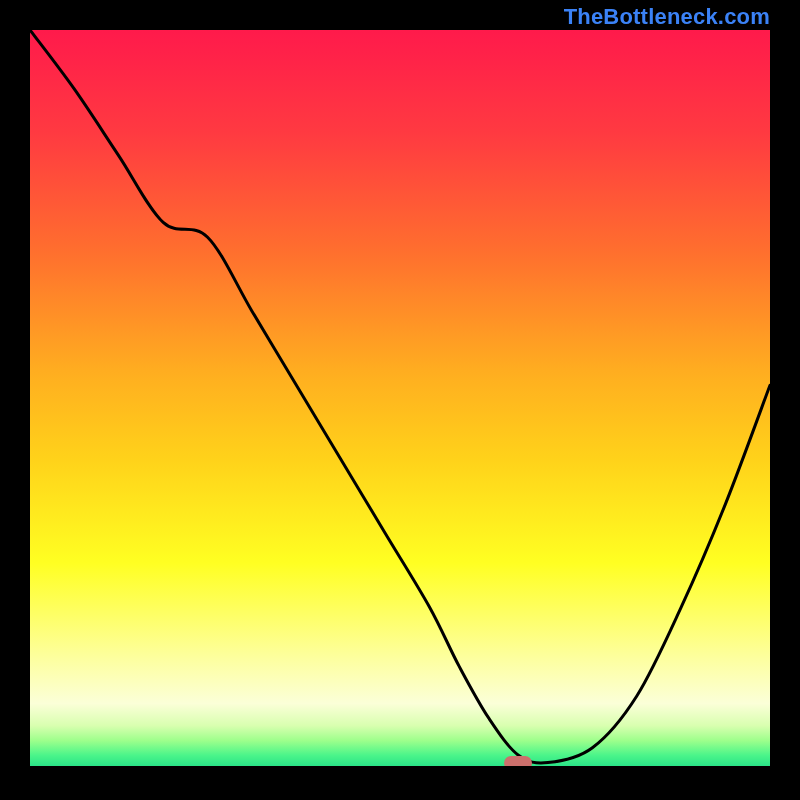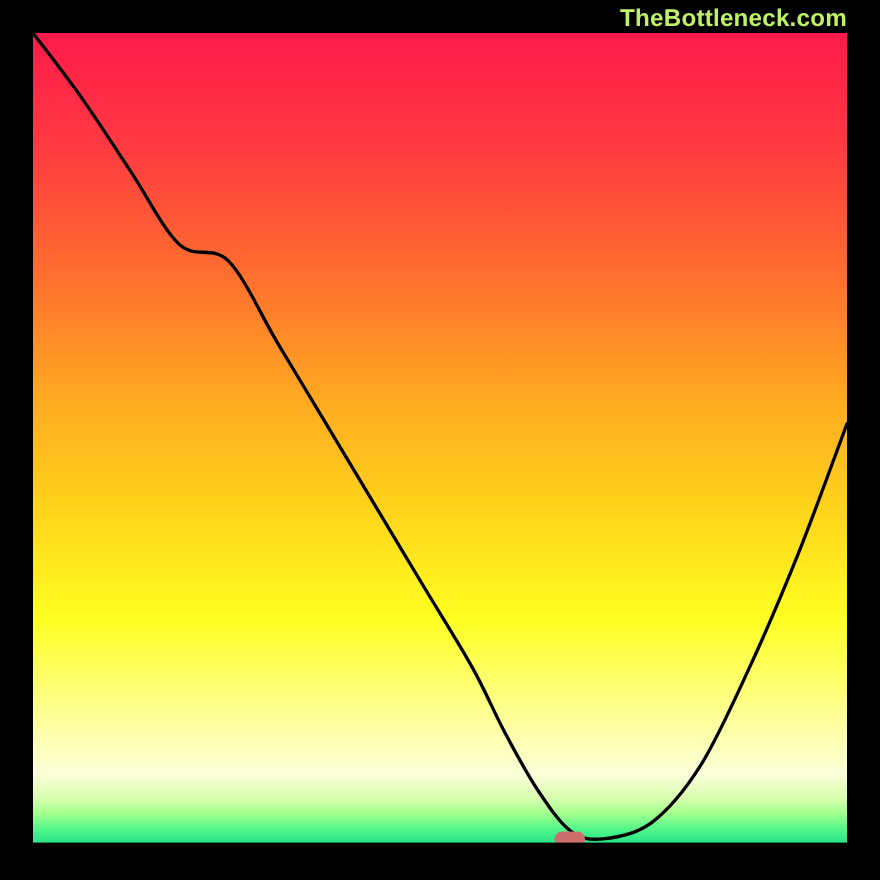--- a/index.html
+++ b/index.html
@@ -28,21 +28,21 @@
   }
   .axis-line {
     position: absolute;
     background: #000;
   }
   .watermark {
     position: absolute;
     top: 6px;
     right: 30px;
     font: 600 22px/1 -apple-system, Segoe UI, Helvetica, Arial, sans-serif;
-    color: #bef264;
+    color: #3b82f6;
     letter-spacing: .2px;
   }
   .marker {
     position: absolute;
     width: 28px;
     height: 14px;
     border-radius: 7px;
     transform: translate(-50%, -50%);
   }
 </style>

